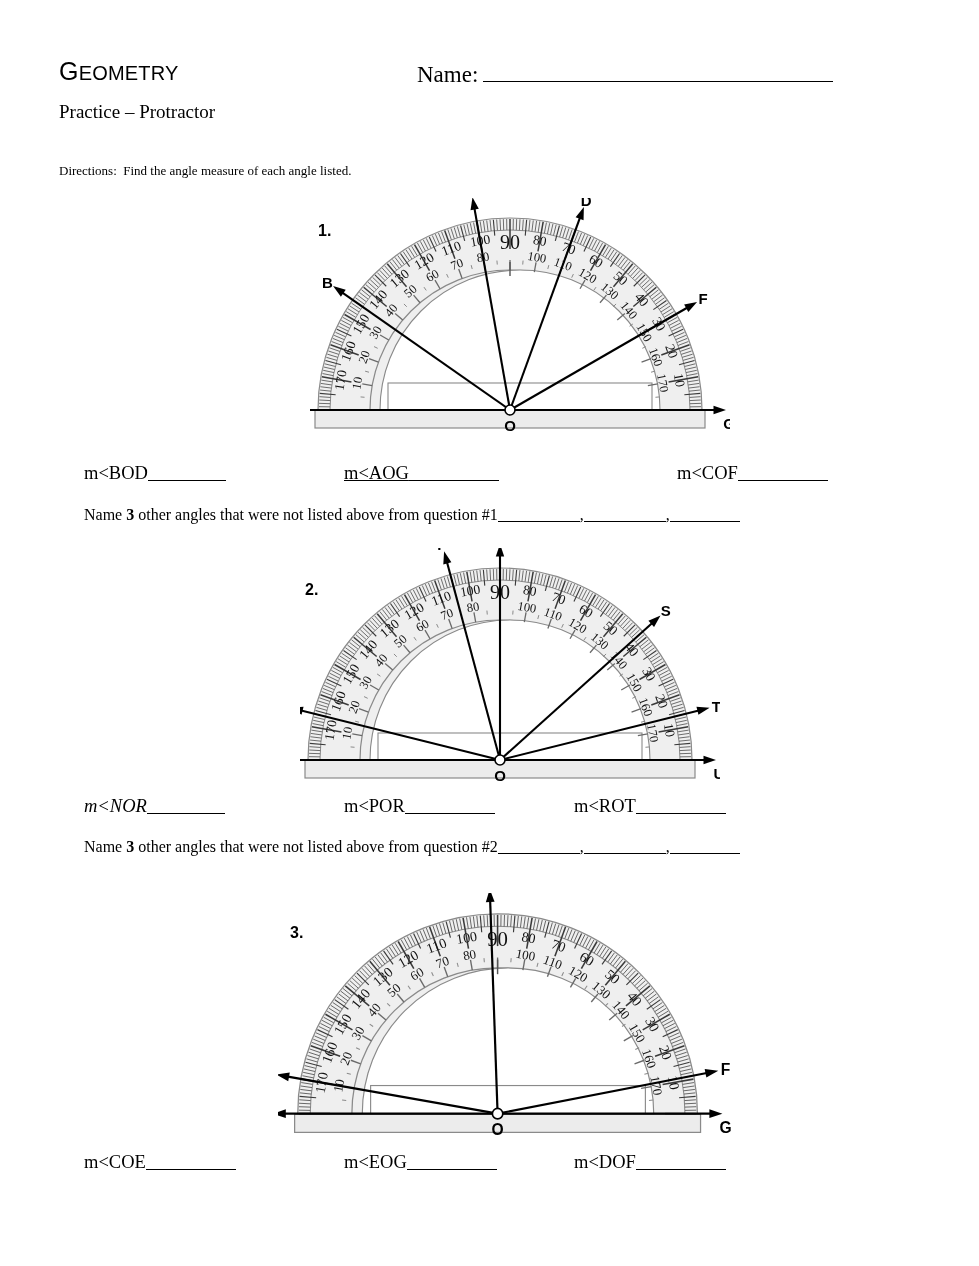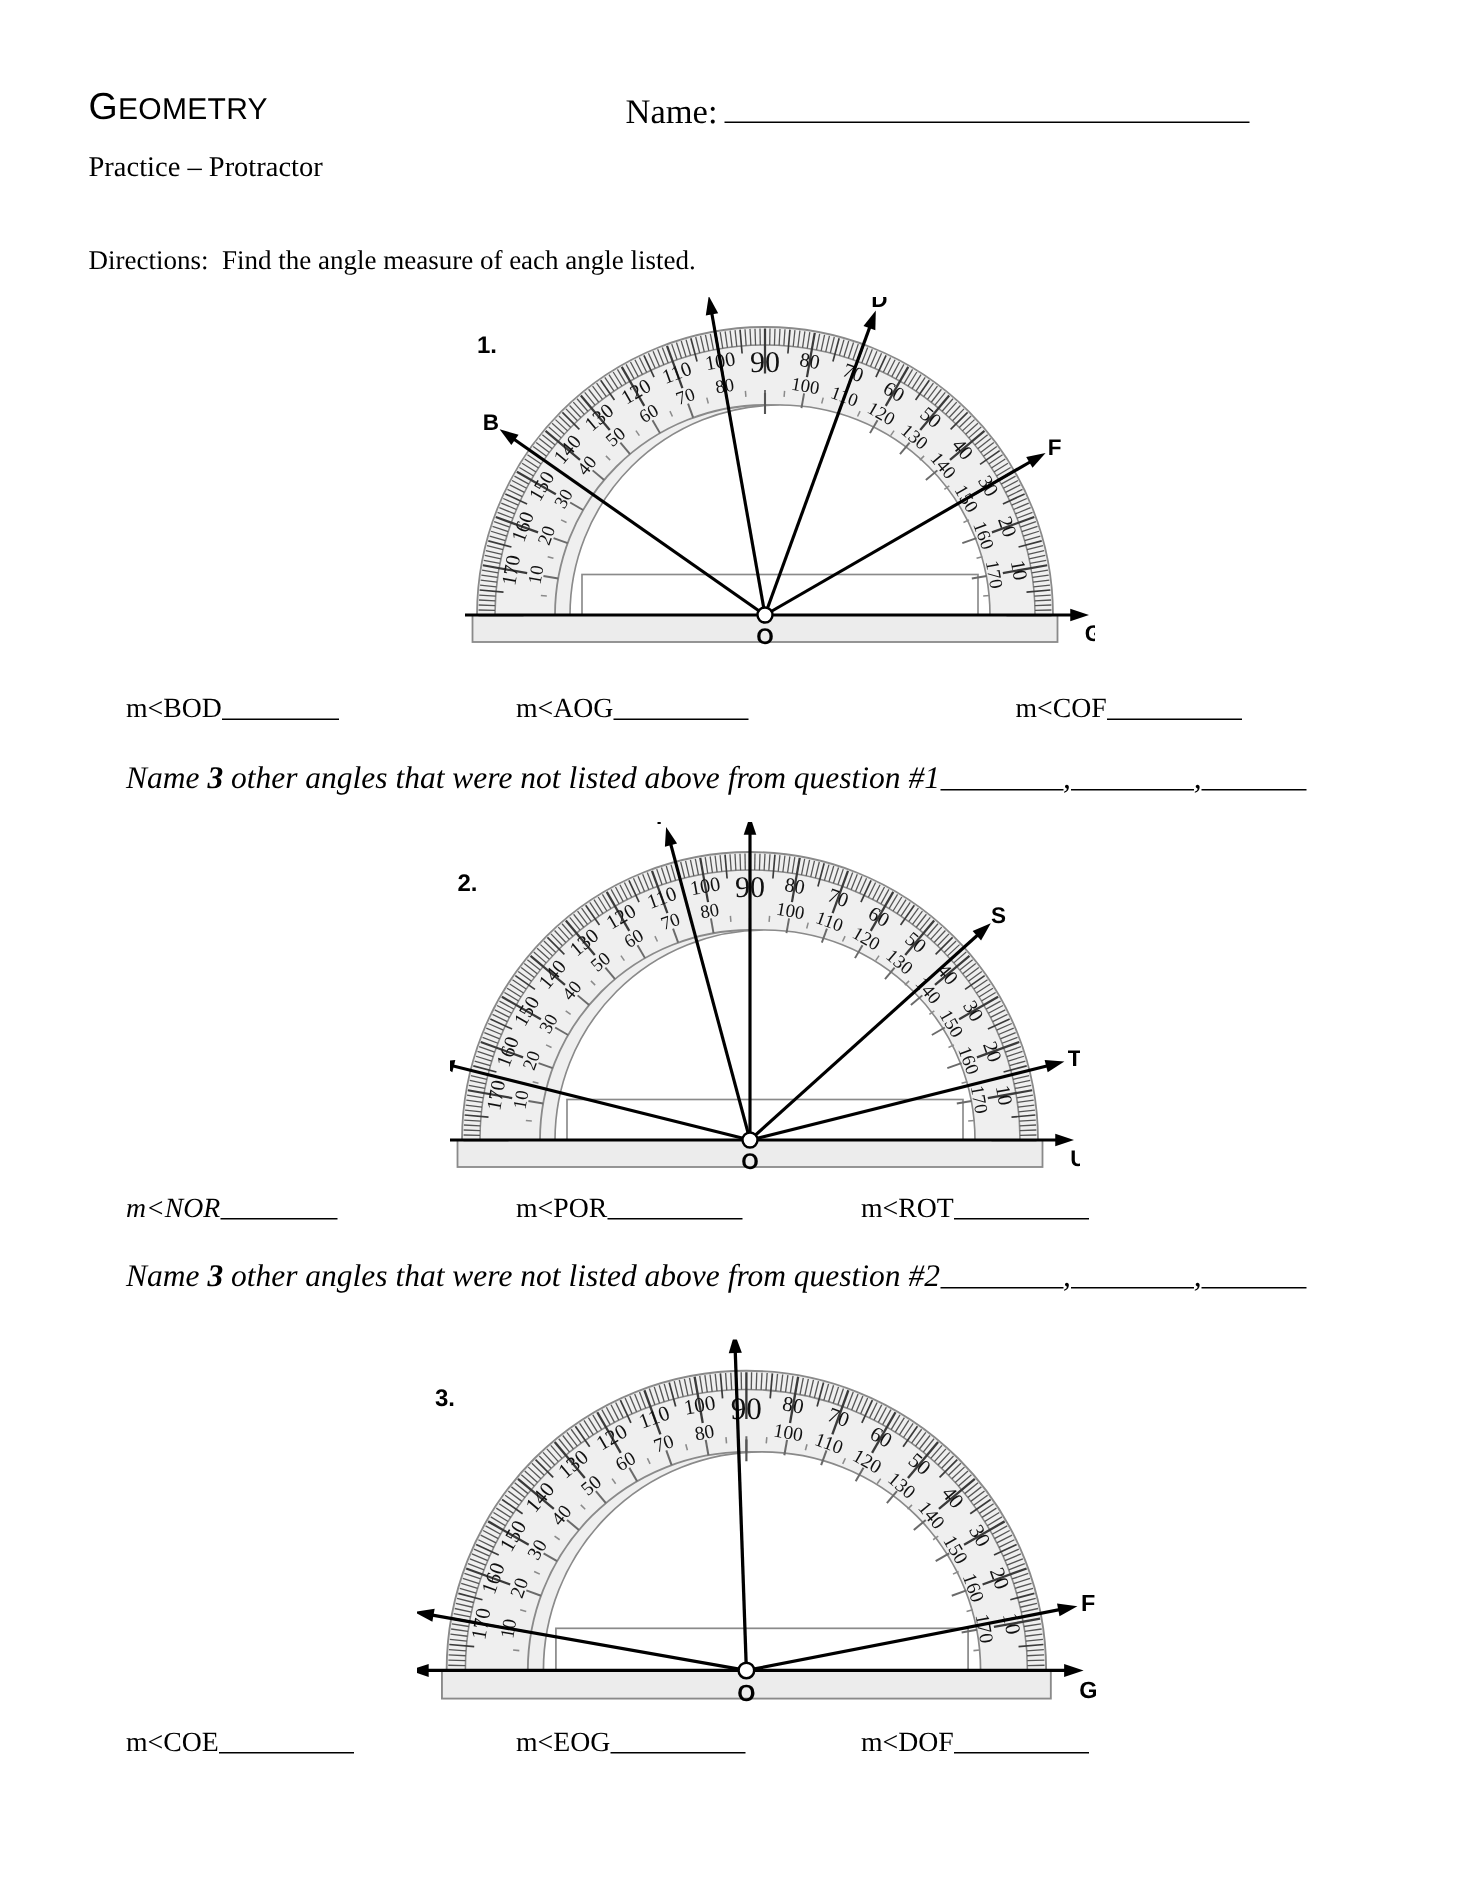--- a/index.html
+++ b/index.html
@@ -58,21 +58,21 @@
   .subtitle {
     font-size: 19px;
     margin-top: 15px;
     white-space: nowrap;
   }
 
   .directions {
     position: absolute;
     left: 59px;
     top: 163px;
-    font-size: 18px;
+    font-size: 13px;
     white-space: pre;
   }
 
   
   .answer-row {
     position: absolute;
     width: 900px;
     font-size: 18.5px;
     white-space: nowrap;
   }
@@ -85,23 +85,22 @@
     border-bottom: 1.4px solid #000;
     height: 14px;
     vertical-align: -2px;
   }
   .b-short { width: 78px; }
   .b-med   { width: 90px; }
 
   .name3 {
     position: absolute;
     left: 84px;
-    font-size: 21px;
+    font-size: 16px;
     white-space: nowrap;
-    font-style: italic;
   }
   .name3 b { font-weight: bold; }
   .b3a { width: 82px; }
   .b3b { width: 82px; }
   .b3c { width: 70px; }
 
   
   .figure {
     position: absolute;
   }
@@ -437,21 +436,21 @@
           <text x="419" y="225" text-anchor="middle" dominant-baseline="central" class="plabel">G</text>
           <text x="200" y="227" text-anchor="middle" dominant-baseline="central" class="plabel">O</text>
         </g>
 
     <circle cx="200" cy="212" r="5" fill="#ffffff" stroke="#000" stroke-width="1.6"></circle>
       </svg>
   </div>
 
   <div class="answer-row" style="left:84px; top:463px;">
     <span class="answer-item" style="left:0px;"><span>m&lt;BOD</span><span class="blank b-short"></span></span>
-    <span class="answer-item" style="left:260px;"><span>m&lt;AOG</span><span class="blank b-med"></span></span>
+    <span class="answer-item" style="left:260px;text-decoration:underline;"><span>m&lt;AOG</span><span class="blank b-med"></span></span>
     <span class="answer-item" style="left:546px;margin-left:47px;"><span>m&lt;COF</span><span class="blank b-med"></span></span>
   </div>
 
   <div class="name3" style="top:506px;"><span>Name </span><b>3</b><span> other angles that were not listed above from question #1</span><span class="blank b3a"></span>,<span class="blank b3b"></span>,<span class="blank b3c"></span></div>
 
   <div class="figure" style="left:300px; top:548px;">
     <div class="qnum" style="left:5px; top:33px;">2.</div>
     <svg width="420" height="245" viewBox="0 0 420 245">
       <use href="#protractor-art"></use>
       <g class="ticks">

